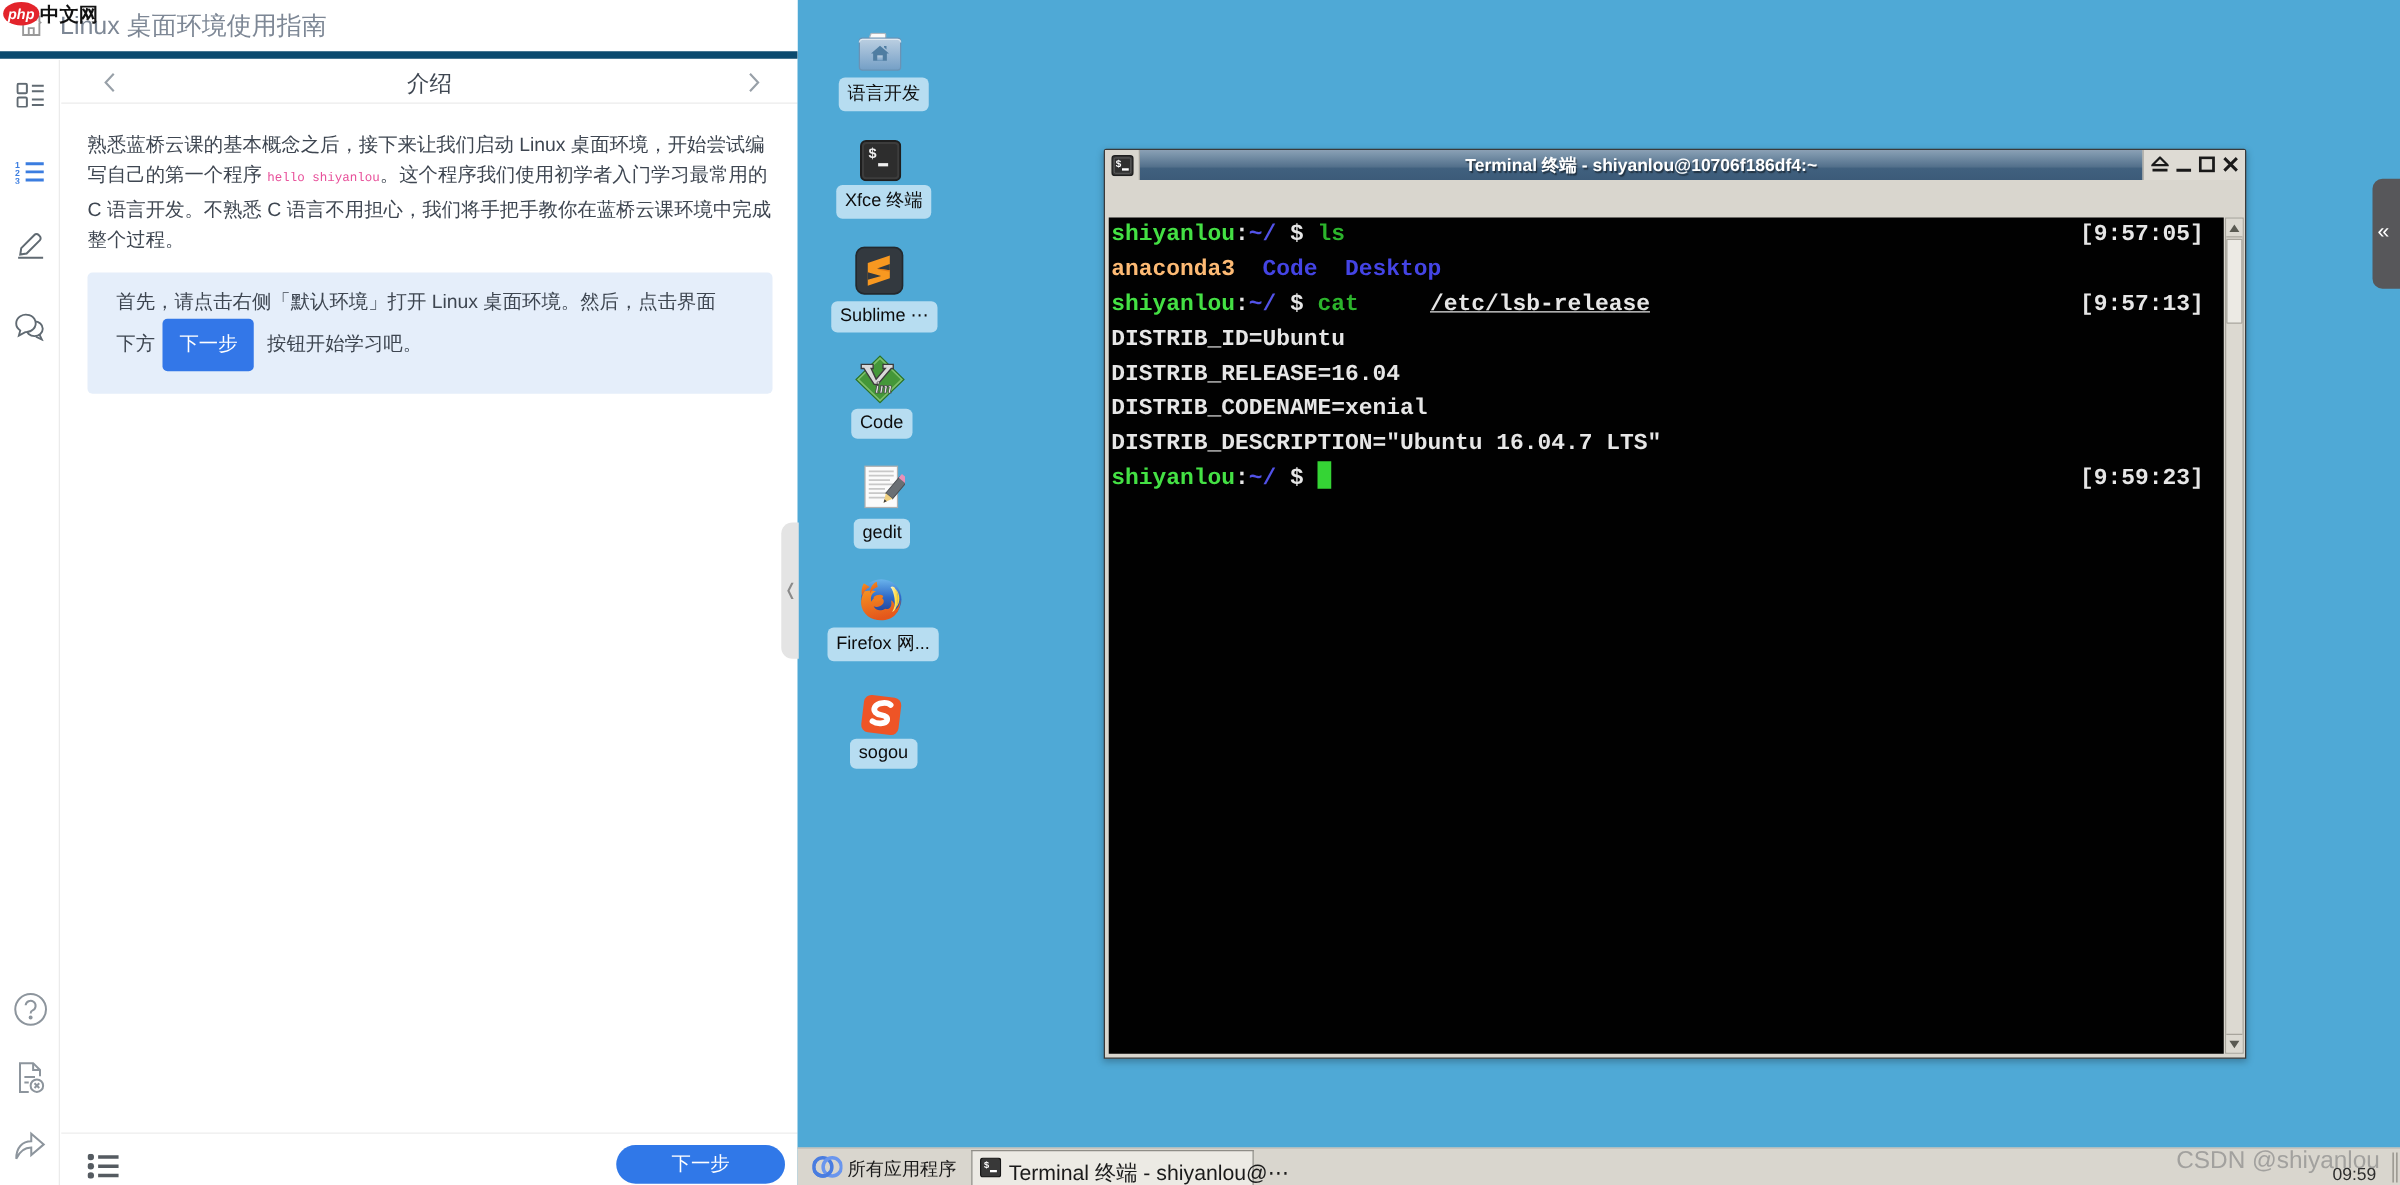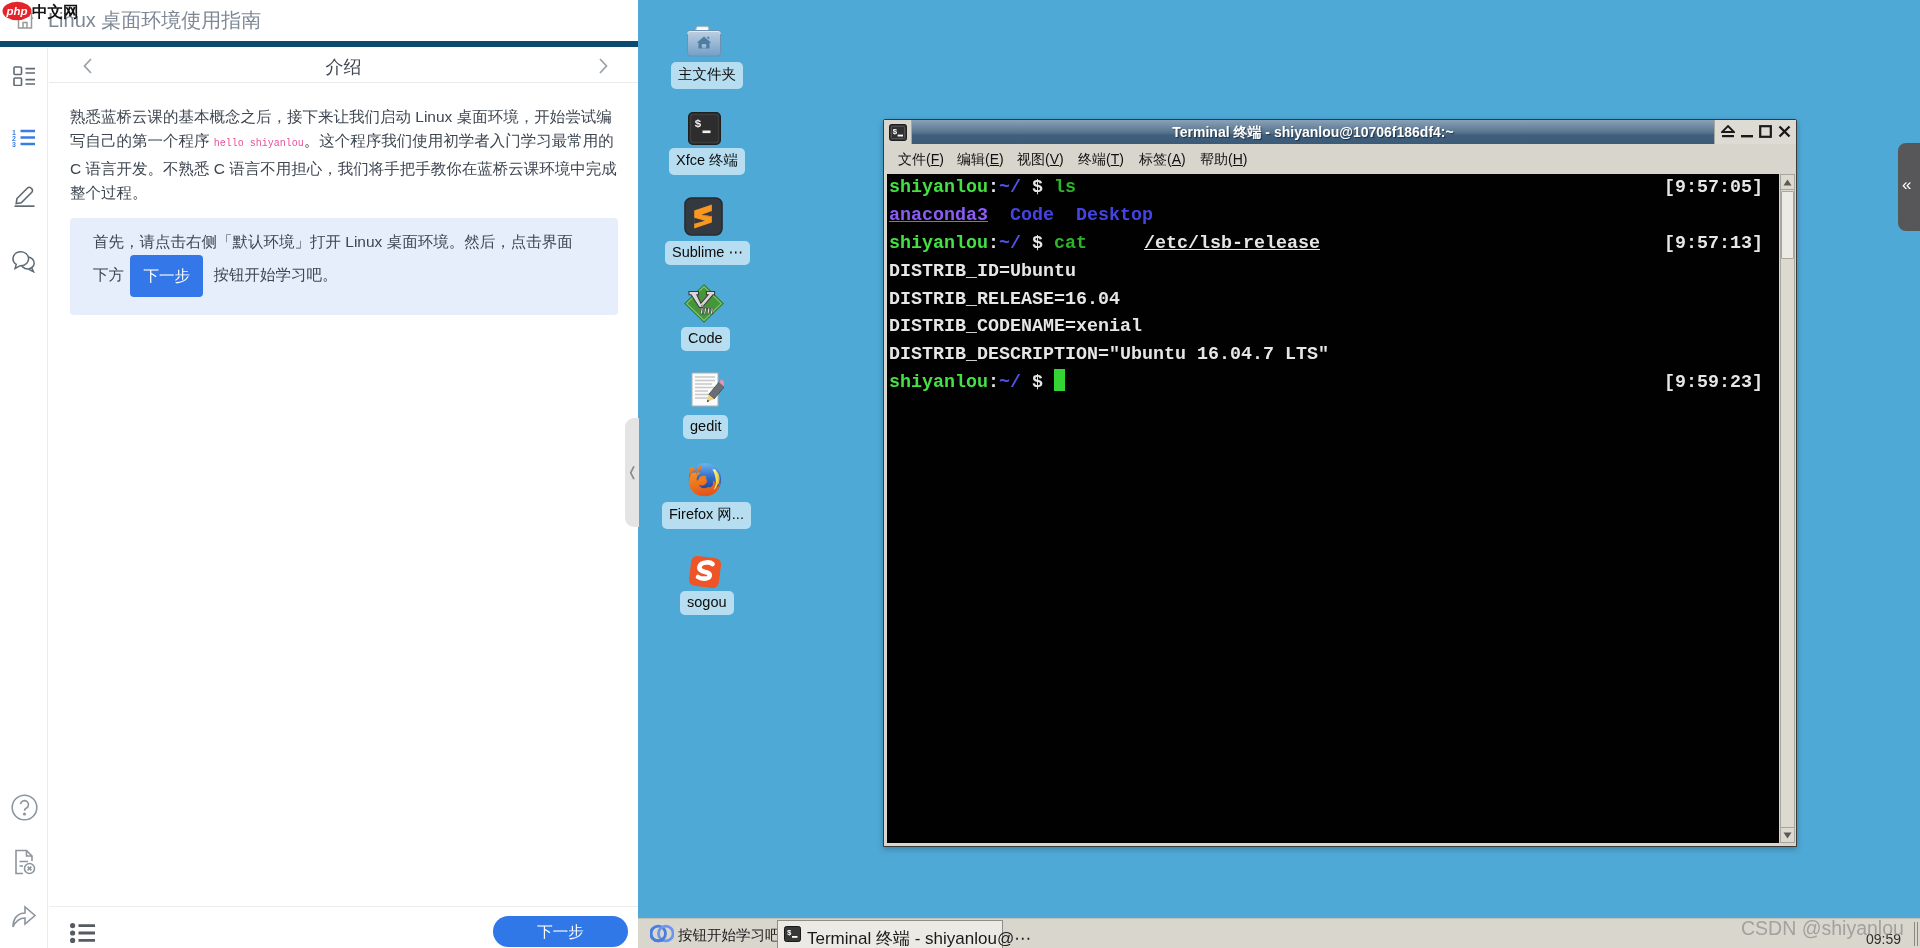--- a/index.html
+++ b/index.html
@@ -39,21 +39,21 @@
 #ticonbox { position:absolute; left:0; top:0; width:28px; height:24px; background:#d9d6ce; border-right:1px solid #a8a6a0; }
 #tbuttons { position:absolute; left:830px; top:0; width:82px; height:24px; background:#dedbd4; border-left:1px solid #a8a6a0; }
 #ttitle { position:absolute; left:28px; top:4px; width:802px; text-align:center; color:#fff; font-size:14px; font-weight:bold; text-shadow:1px 1px 1px rgba(0,0,0,0.5); white-space:nowrap; }
 #menubar { position:absolute; left:0; top:24px; width:912px; height:30px; background:#d8d5cd; }
 .mi { position:absolute; top:7px; font-size:14px; color:#111; }
 .mi u { text-decoration:underline; }
 #tblack { position:absolute; left:3px; top:54px; width:892px; height:669px; background:#010101; }
 #tscroll { position:absolute; left:896px; top:54px; width:15px; height:669px; background:#dcd9d1; border:1px solid #a8a59d; }
 pre#tt { position:absolute; left:2px; top:0px; width:888px; font-family:"Liberation Mono",monospace; font-size:18.34px; line-height:27.9px; font-weight:bold; color:#e6e6e6; }
 pre#tt .ln { position:relative; display:block; height:27.9px; }
-.g { color:#44e044; } .bl { color:#5252e8; } .cg { color:#2cb42c; } .tl2 { color:#8b5cf6;text-decoration:underline; }
+.g { color:#44e044; } .bl { color:#5252e8; } .cg { color:#2cb42c; } .tl2 { color:#fdba74; }
 .db { color:#4444e4; } .wu { text-decoration:underline;margin-left:46px; }
 .ts { position:absolute; right:14px; top:0; }
 .cursor { display:inline-block; width:11px; height:22px; background:#35d435; vertical-align:-4px; }
 </style>
 </head>
 <body>
 <div id="app">
   <div id="header">
     <div id="homeicon"><svg width="22" height="22" viewBox="0 0 22 22" fill="none" stroke="#999999" stroke-width="1.5">
           <path d="M3 9.5 L11 3 L15 6.2 V4.2 H17.5 V8.2 L19 9.5"></path>
@@ -135,21 +135,21 @@
             <stop offset="0" stop-color="#bdd0e2"></stop>
             <stop offset="1" stop-color="#749fc6"></stop>
           </linearGradient>
         </defs>
         <path d="M9 6 L10.5 1.5 a1.2 1.2 0 0 1 1.1 -0.8 H21.5 a1 1 0 0 1 1 1 L22.5 6 Z" fill="#fafafa" stroke="#b0b8c0" stroke-width="1"></path>
         <rect x="1.5" y="4.5" width="33" height="25.5" rx="2.5" fill="url(#fgrad)" stroke="#6b92b4" stroke-width="1"></rect>
         <path d="M1.5 8 a2.5 2.5 0 0 1 2.5 -2.5 H32 a2.5 2.5 0 0 1 2.5 2.5" fill="none" stroke="#e8f0f6" stroke-width="1" opacity="0.8"></path>
         <path d="M18 10.5 L25.2 16.8 H23.5 V22.5 H12.5 V16.8 H10.8 Z M21.2 11.8 V10.7 H23.2 V13.6 Z" fill="#4f7da2"></path>
         <rect x="15.8" y="18.3" width="4.4" height="4.2" fill="url(#fgrad)"></rect>
       </svg></div>
-  <div class="dlabel" style="left:33px;top:62px;">主文件夹</div>
+  <div class="dlabel" style="left:33px;top:62px;">语言开发</div>
   <div class="dicon" style="left:50px;top:112px;"><svg width="33" height="33" viewBox="0 0 33 33">
         <rect x="0.8" y="0.8" width="31.4" height="31.4" rx="4" fill="#3c3c3c" stroke="#1e1e1e" stroke-width="1.6"></rect>
         <rect x="3.2" y="3.2" width="26.6" height="26.6" rx="2" fill="#2d2d2d"></rect>
         <text x="6.5" y="14.5" font-family="Liberation Mono" font-size="11.5" font-weight="bold" fill="#f0f0f0">$</text>
         <rect x="14.5" y="18.5" width="8" height="2.6" fill="#f0f0f0"></rect>
       </svg></div>
   <div class="dlabel" style="left:31px;top:148px;">Xfce 终端</div>
   <div class="dicon" style="left:46px;top:197px;"><svg width="39" height="39" viewBox="0 0 42 42">
         <rect x="1" y="1" width="40" height="40" rx="7" fill="#33393f" stroke="#23282d" stroke-width="1.5"></rect>
         <path d="M11 14.5 L30 8 L30 27.5 L11 34 Z" fill="#f89820"></path>
@@ -228,28 +228,20 @@
         </svg>
       <svg style="position:absolute;left:26px;top:5px;" width="12" height="13" viewBox="0 0 12 13">
           <rect x="0" y="10" width="12" height="2.4" fill="#1a1a1a"></rect>
         </svg>
       <svg style="position:absolute;left:44px;top:5px;" width="13" height="13" viewBox="0 0 13 13">
           <rect x="1.2" y="1.2" width="10.6" height="10.6" fill="none" stroke="#1a1a1a" stroke-width="2.2"></rect>
         </svg>
       <svg style="position:absolute;left:63px;top:5px;" width="13" height="13" viewBox="0 0 13 13">
           <path d="M1.5 1.5 L11.5 11.5 M11.5 1.5 L1.5 11.5" stroke="#1a1a1a" stroke-width="2.4"></path>
         </svg>
-    </div>
-    <div id="menubar">
-      <span class="mi" style="left:14px;">文件(<u>F</u>)</span>
-      <span class="mi" style="left:73px;">编辑(<u>E</u>)</span>
-      <span class="mi" style="left:133px;">视图(<u>V</u>)</span>
-      <span class="mi" style="left:194px;">终端(<u>T</u>)</span>
-      <span class="mi" style="left:255px;">标签(<u>A</u>)</span>
-      <span class="mi" style="left:316px;">帮助(<u>H</u>)</span>
     </div>
     <div id="tblack">
       <pre id="tt"><span class="ln"><span class="g">shiyanlou</span>:<span class="bl">~/</span> $ <span class="cg">ls</span><span class="ts">[9:57:05]</span></span><span class="ln"><span class="tl2">anaconda3</span>  <span class="db">Code</span>  <span class="db">Desktop</span></span><span class="ln"><span class="g">shiyanlou</span>:<span class="bl">~/</span> $ <span class="cg">cat</span> <span class="wu">/etc/lsb-release</span><span class="ts">[9:57:13]</span></span><span class="ln">DISTRIB_ID=Ubuntu</span><span class="ln">DISTRIB_RELEASE=16.04</span><span class="ln">DISTRIB_CODENAME=xenial</span><span class="ln">DISTRIB_DESCRIPTION="Ubuntu 16.04.7 LTS"</span><span class="ln"><span class="g">shiyanlou</span>:<span class="bl">~/</span> $ <span class="cursor"></span><span class="ts">[9:59:23]</span></span></pre>
     </div>
     <div id="tscroll">
       <div style="position:absolute;left:0;top:0;width:13px;height:15px;background:#dcd9d1;border-bottom:1px solid #a8a59d;">
           <svg style="position:absolute;left:2px;top:4px;" width="9" height="7" viewBox="0 0 9 7">
             <path d="M4.5 0.5 L8.5 6.5 H0.5 Z" fill="#5a5a52"></path>
           </svg>
         </div>
@@ -260,21 +252,21 @@
           </svg>
         </div>
     </div>
   </div>
   <div id="taskbar">
     <svg style="position:absolute;left:12px;top:4px;" width="24" height="21" viewBox="0 0 24 21">
         <circle cx="8.2" cy="10.5" r="7.3" fill="none" stroke="#4a7de0" stroke-width="2.8"></circle>
         <circle cx="15.8" cy="10.5" r="7.3" fill="none" stroke="#6a96ee" stroke-width="2.8"></circle>
         <circle cx="8.2" cy="10.5" r="7.3" fill="none" stroke="#4a7de0" stroke-width="2.8" stroke-dasharray="23 23" stroke-dashoffset="-5"></circle>
       </svg>
-    <div id="alltext">按钮开始学习吧</div>
+    <div id="alltext">所有应用程序</div>
     <div id="taskbtn">
         <svg style="position:absolute;left:6px;top:5px;" width="17" height="16" viewBox="0 0 17 16">
           <rect x="0.5" y="0.5" width="16" height="15" rx="2" fill="#383838" stroke="#181818"></rect>
           <text x="3" y="8.5" font-family="Liberation Mono" font-size="7.5" font-weight="bold" fill="#fff">$</text>
           <rect x="8" y="10" width="5.5" height="1.8" fill="#fff"></rect>
         </svg>
         <span class="tx">Terminal 终端 - shiyanlou@⋯</span>
       </div>
     <div id="clock">09:59</div>
     <div style="position:absolute;left:1276px;top:3px;width:1px;height:24px;background:#8a8880;"></div>

